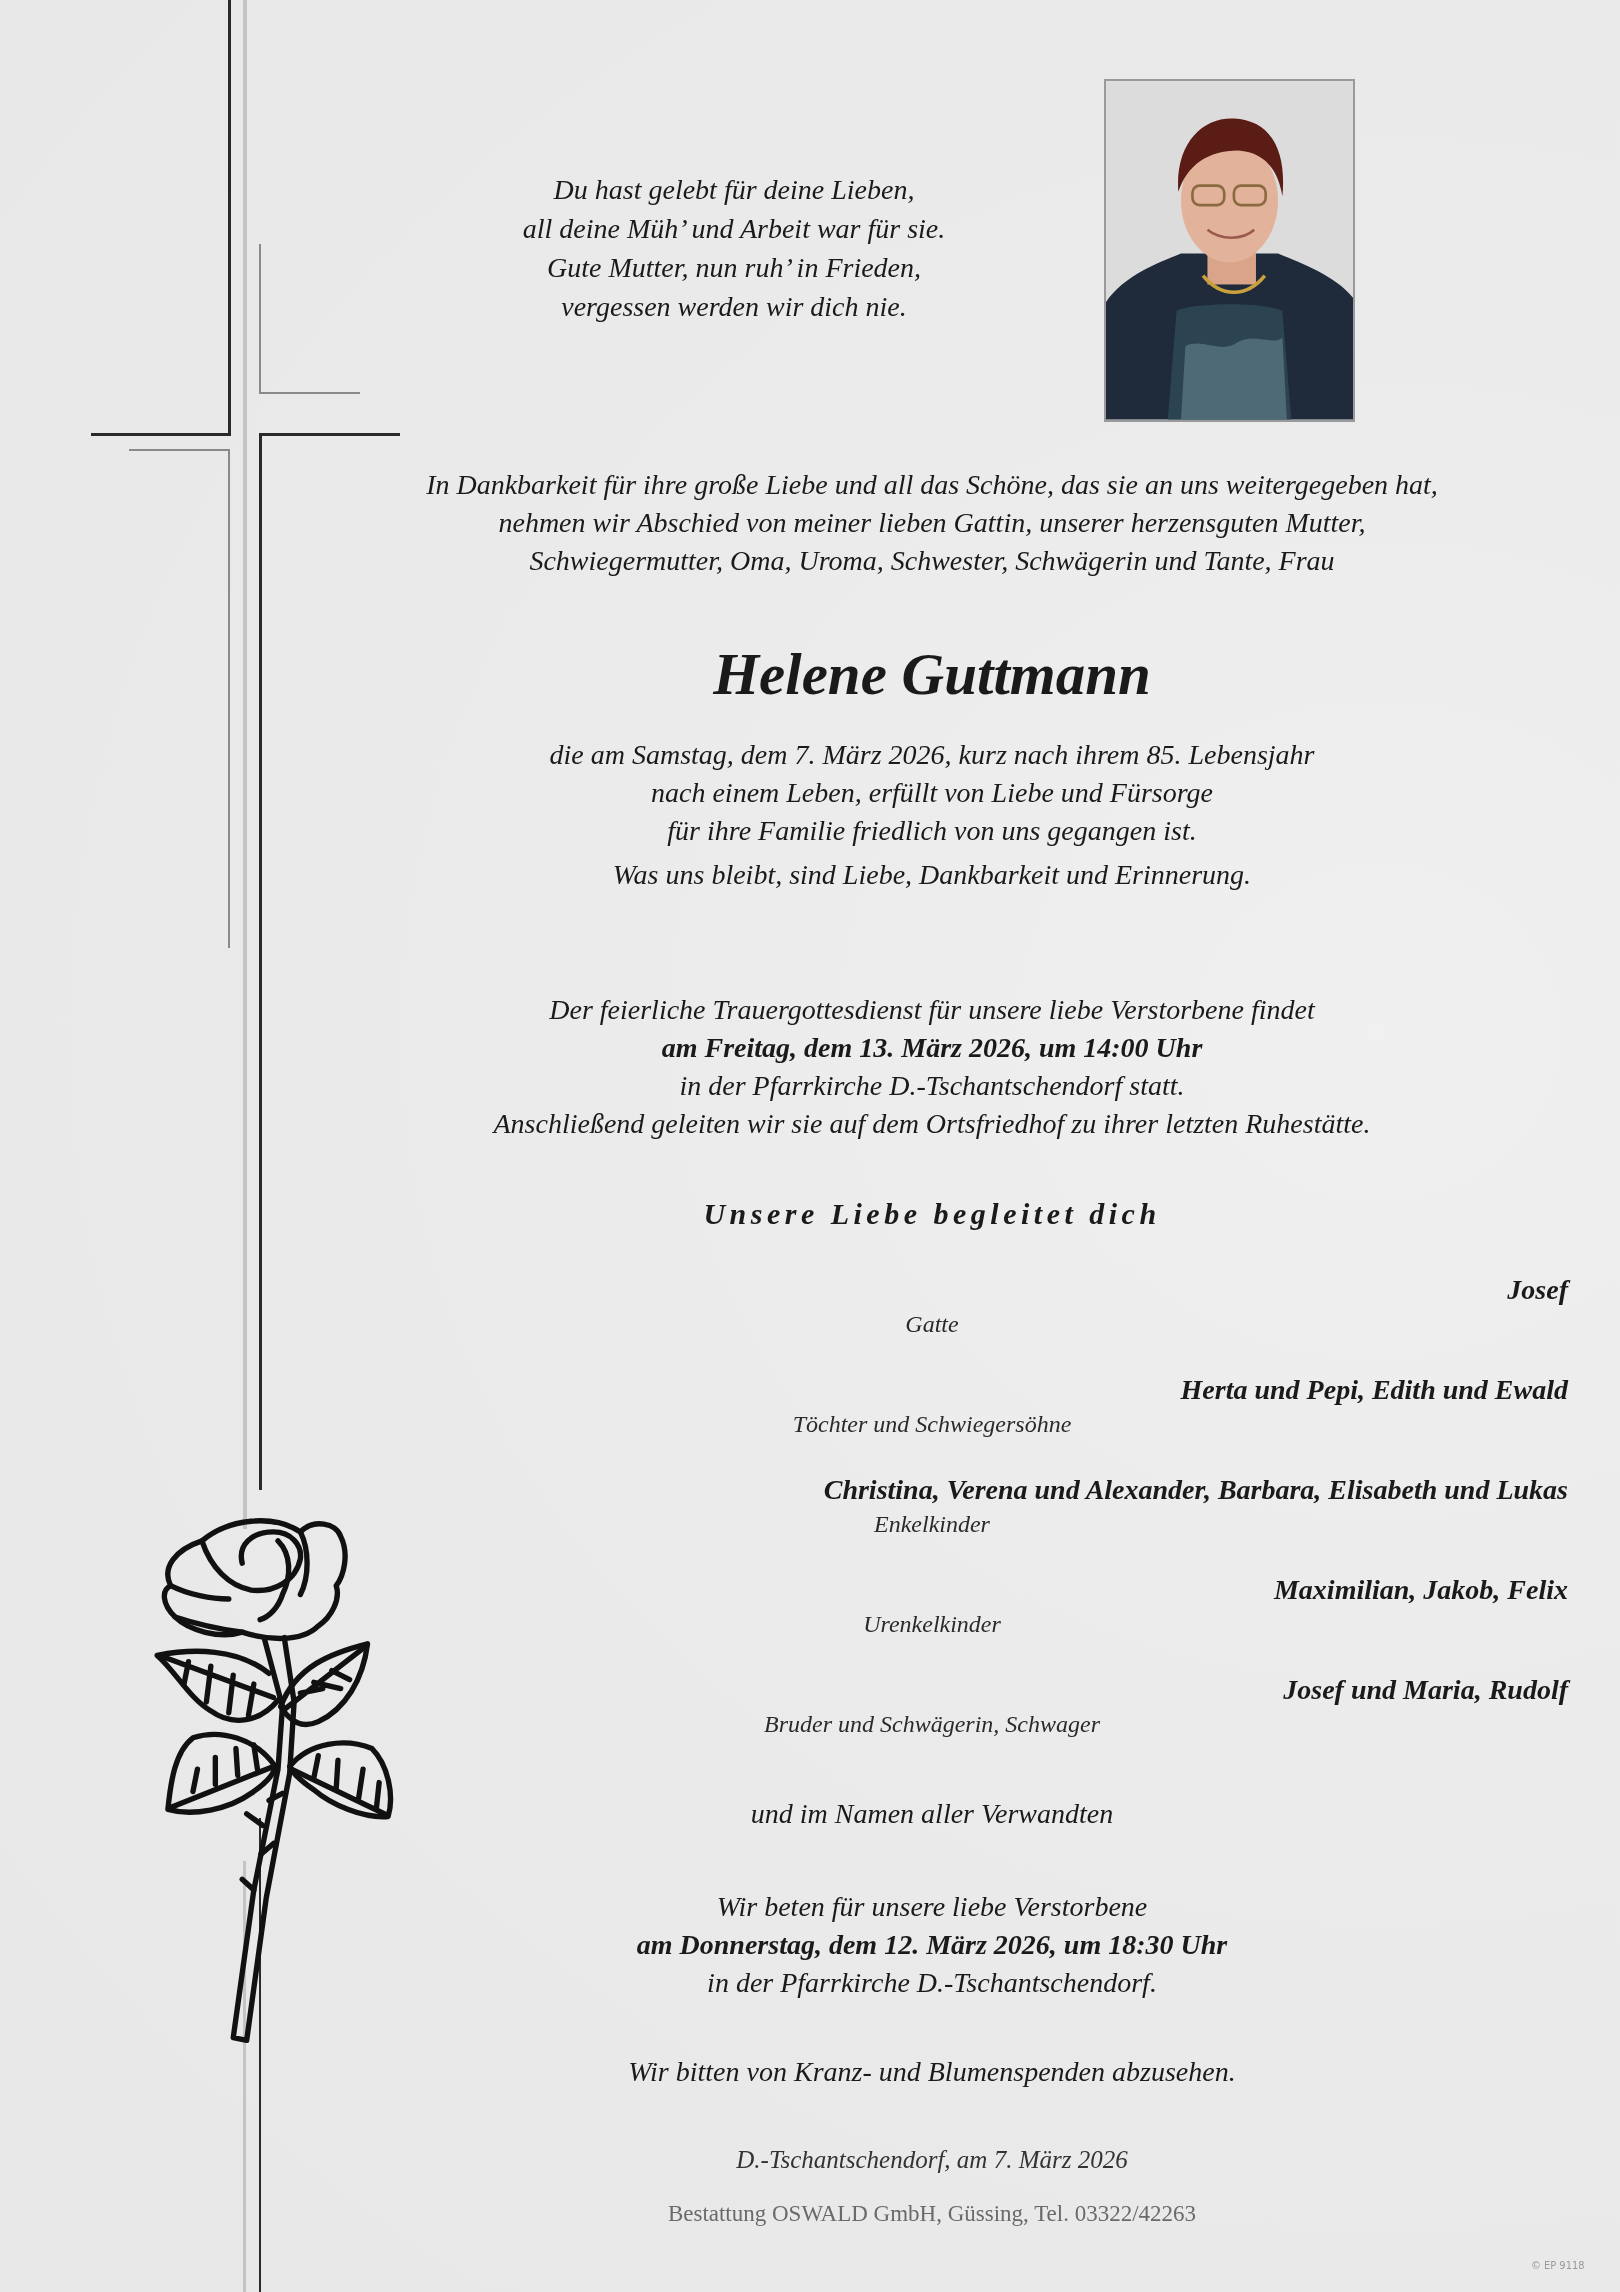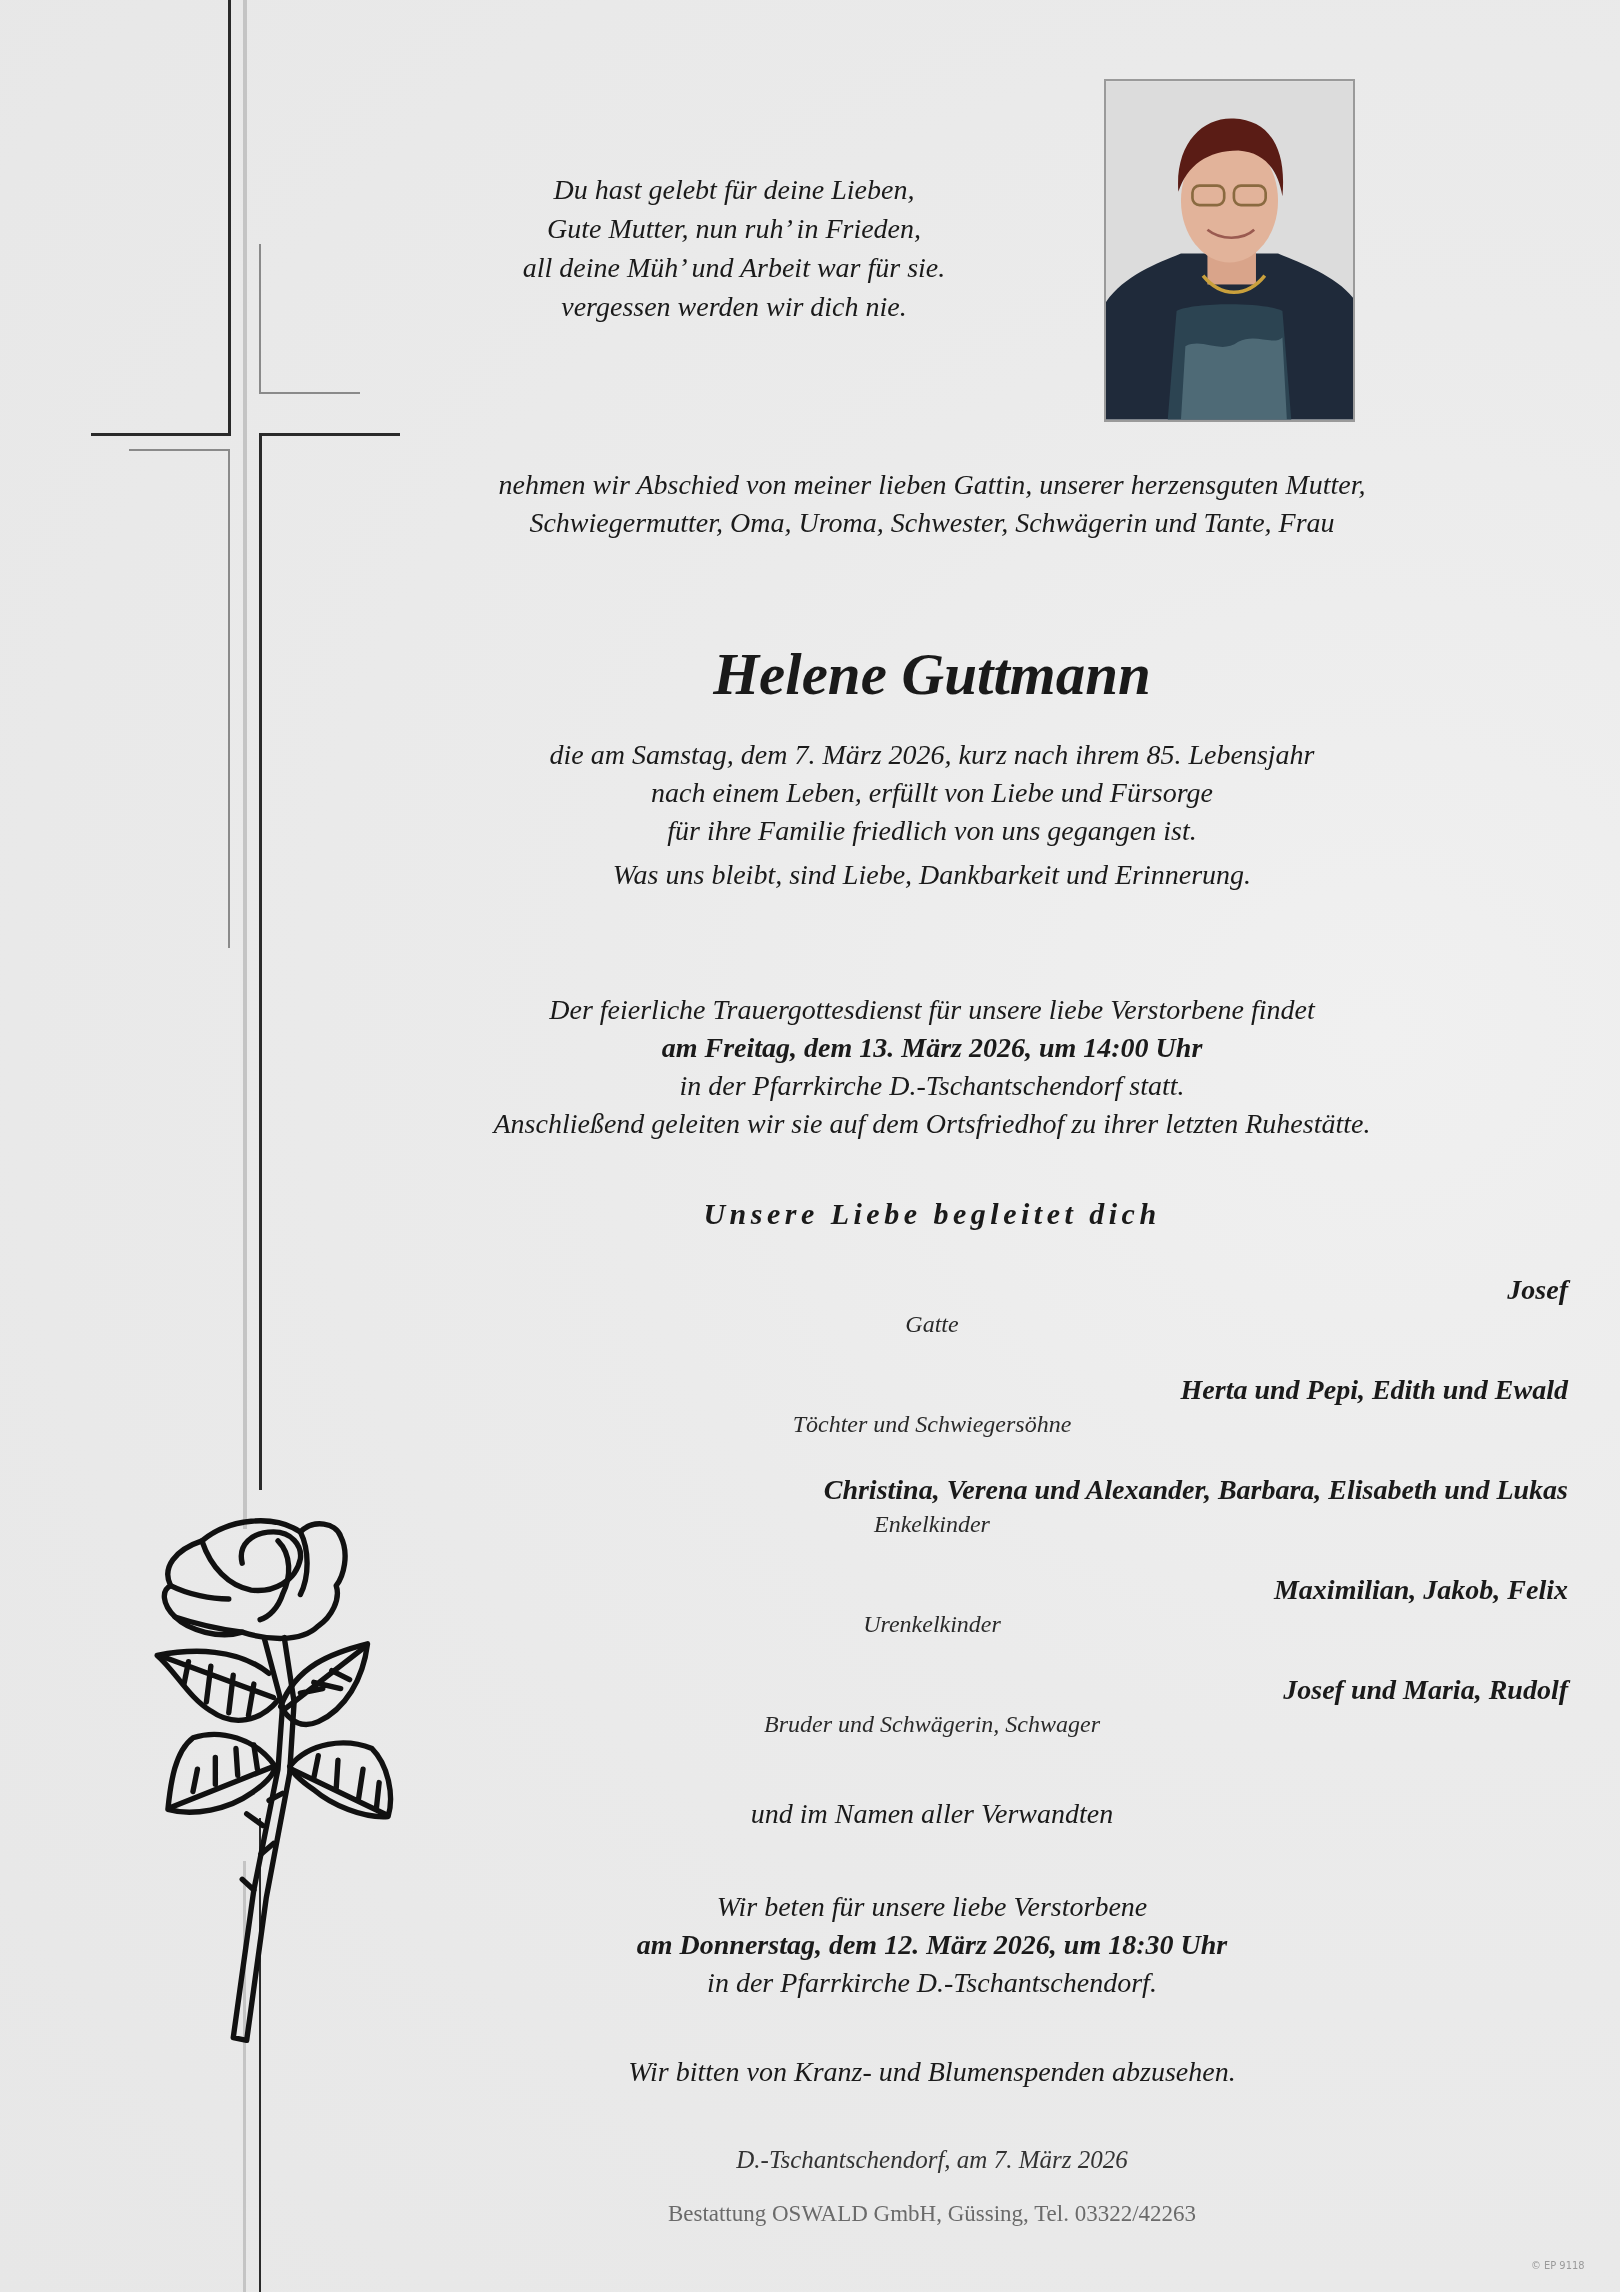--- a/index.html
+++ b/index.html
@@ -95,26 +95,27 @@
     <path d="M82 125 C78 70 110 40 145 42 C185 44 205 75 200 130 C195 100 180 80 150 78 C115 78 92 95 82 125 Z" fill="#5a1c15"></path>
     <rect x="98" y="118" width="36" height="22" rx="8" fill="none" stroke="#8a6a40" stroke-width="3"></rect>
     <rect x="145" y="118" width="36" height="22" rx="8" fill="none" stroke="#8a6a40" stroke-width="3"></rect>
     <path d="M115 168 C130 180 155 180 168 168" stroke="#9a5a50" stroke-width="3" fill="none"></path>
     <path d="M110 220 C130 245 160 245 180 220" stroke="#c9a03c" stroke-width="4" fill="none"></path>
   </svg>
 </div>
 
 <div class="block poem">
   <p>Du hast gelebt für deine Lieben,</p>
+  <p>all deine Müh’ und Arbeit war für sie.</p>
   <p>Gute Mutter, nun ruh’ in Frieden,</p>
-  <p>all deine Müh’ und Arbeit war für sie.</p>
   <p>vergessen werden wir dich nie.</p>
 </div>
 
 <div class="block intro">
+  <p>In Dankbarkeit für ihre große Liebe und all das Schöne, das sie an uns weitergegeben hat,</p>
   <p>nehmen wir Abschied von meiner lieben Gattin, unserer herzensguten Mutter,</p>
   <p>Schwiegermutter, Oma, Uroma, Schwester, Schwägerin und Tante, Frau</p>
 </div>
 
 <div class="block name">Helene Guttmann</div>
 
 <div class="block text1">
   <p>die am Samstag, dem 7. März 2026, kurz nach ihrem 85. Lebensjahr</p>
   <p>nach einem Leben, erfüllt von Liebe und Fürsorge</p>
   <p>für ihre Familie friedlich von uns gegangen ist.</p>

